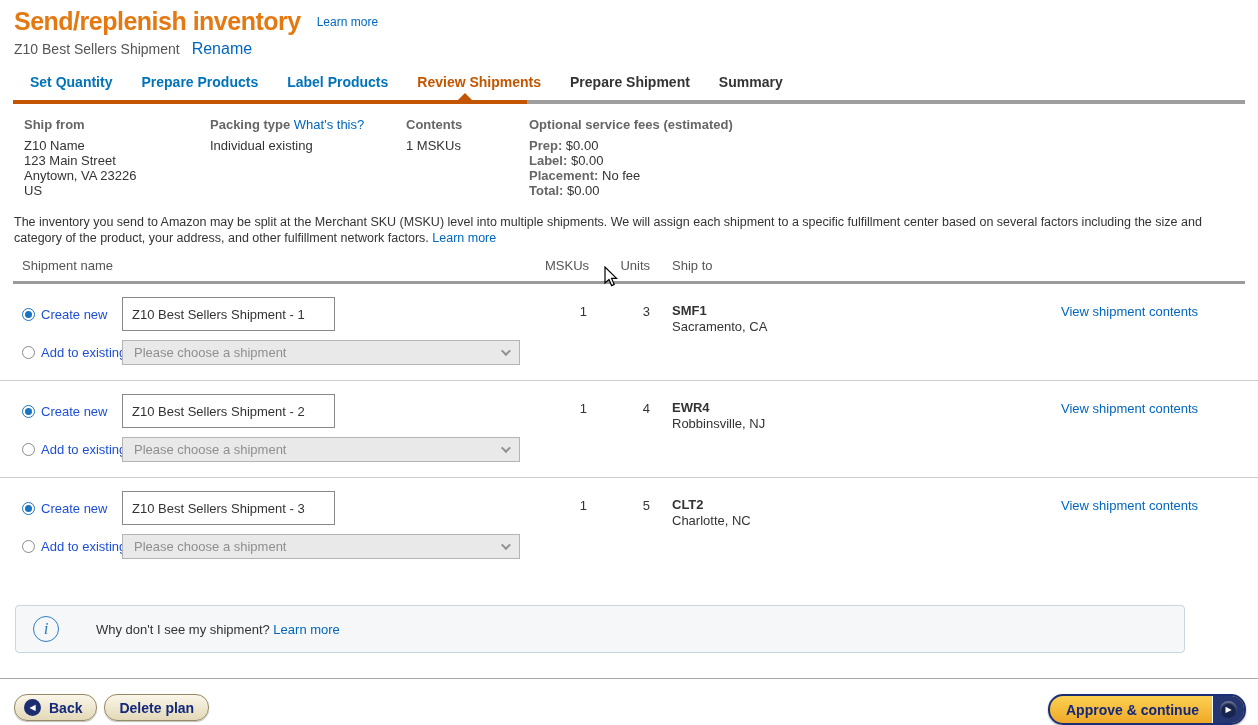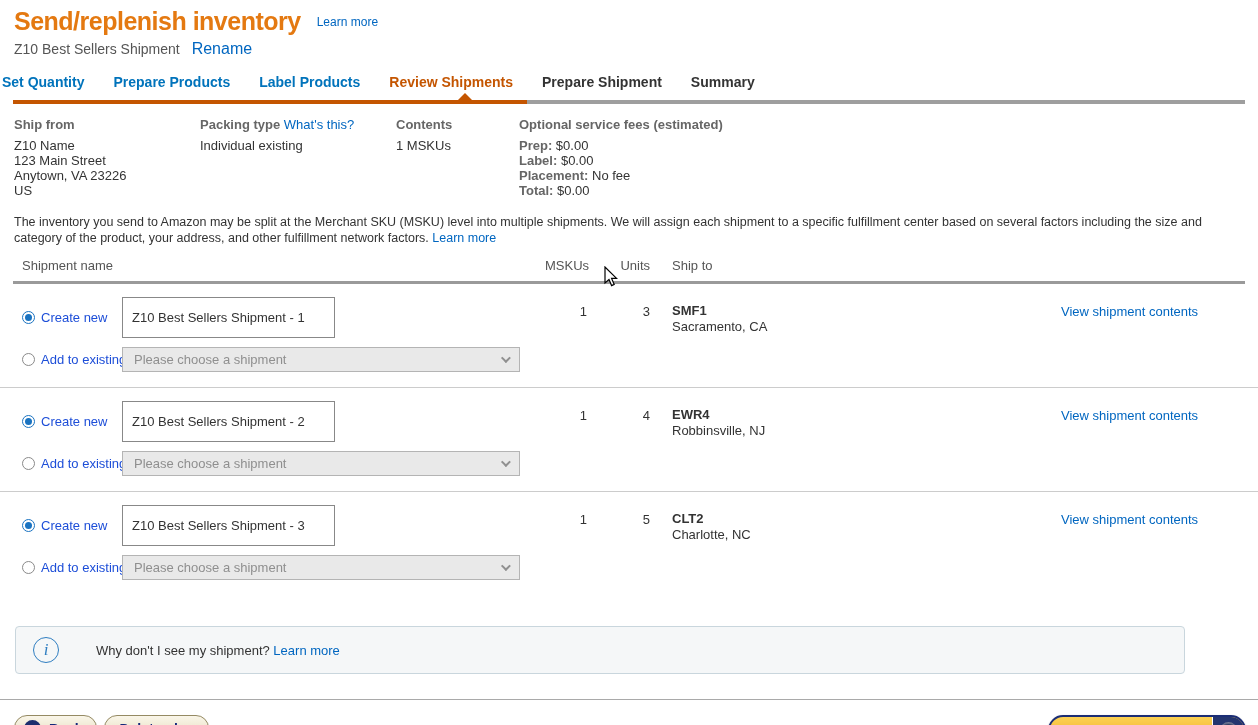--- a/index.html
+++ b/index.html
@@ -12,37 +12,37 @@
   
   .hdr { padding:7px 14px 0; }
   .title-row { display:flex; align-items:center; }
   .page-title { color:#e47911; font-size:25px; font-weight:bold; letter-spacing:-0.5px; }
   .title-learn { font-size:12px; margin-left:16px; }
   .subtitle-row { margin-top:4px; font-size:14px; color:#555; }
   .subtitle-row a { font-size:16px; margin-left:8px; }
 
   
   .tabs { margin-top:13px; }
-  .tab-labels { display:flex; gap:29px; padding-left:2px; font-size:14px; font-weight:bold; height:22px; align-items:center; }
+  .tab-labels { display:flex; gap:29px; padding-left:30px; font-size:14px; font-weight:bold; height:22px; align-items:center; }
   .tab-link { color:#0073bb; cursor:pointer; }
   .tab-active { color:#c45500; }
   .tab-upcoming { color:#333; }
   .tab-bar { position:relative; height:11px; margin:0 13px; }
   .caret { position:absolute; left:444px; bottom:3px; width:0; height:0;
            border-left:8px solid transparent; border-right:8px solid transparent;
            border-bottom:8px solid #c45500; }
   .bars { position:absolute; bottom:0; left:0; right:0; display:flex; height:4px; }
   .bar-orange { width:514px; background:#c45500; }
   .bar-gray { flex:1; background:#9e9e9e; }
 
   
   .ship-info { display:flex; padding:13px 14px 0; font-size:13px; }
   .ship-info .col h3 { font-size:13px; color:#666; font-weight:bold; margin-bottom:6px; }
   .ship-info .col { line-height:15px; }
-  .col-from { width:186px; }
+  .col-from { width:186px;margin-left:10px; }
   .col-pack { width:196px; }
   .col-cont { width:123px; }
   .fee-line b { color:#666; }
 
   
   .description { padding:16px 14px 0; font-size:12.5px; line-height:16px; max-width:1250px; }
 
   
   .grid { display:grid; grid-template-columns:531px 42px 63px 395px 199px; }
   .thead { padding:12px 14px 8px; font-size:13px; color:#555; }
@@ -53,21 +53,21 @@
   .row { padding:13px 14px 15px; border-bottom:1px solid #ccc; }
   .row.last { border-bottom:none; }
   .opt-line { display:flex; align-items:center; }
   .opt-line + .opt-line { margin-top:9px; }
   .opt-label-wrap { display:flex; align-items:center; width:108px; padding-left:8px; }
   .opt-label { margin-left:6px; font-size:13px; color:#1d4ed8; white-space:nowrap; }
   .radio { width:13px; height:13px; min-width:13px; border:1px solid #8a8a8a; border-radius:50%;
            background:#fff; position:relative; display:inline-block; cursor:pointer; }
   .radio.checked { border-color:#1a73c1; }
   .radio.checked::after { content:""; position:absolute; inset:2px; border-radius:50%; background:#1a73c1; }
-  .name-input { width:213px; height:41px; border:1px solid #888; font-size:13px; padding:4px 9px;
+  .name-input { width:213px; height:34px; border:1px solid #888; font-size:13px; padding:4px 9px;
                 font-family:"Liberation Sans","DejaVu Sans",sans-serif; color:#333; }
   .fake-select { width:398px; height:25px; background:#e9e9e9; border:1px solid #b4b4b4;
                  color:#8f8f8f; font-size:13px; display:flex; align-items:center;
                  justify-content:space-between; padding:0 11px; cursor:default; }
   .chevron { width:7px; height:7px; border-right:2px solid #909090; border-bottom:2px solid #909090;
              transform:rotate(45deg) translateY(-2px); }
   .cell-num { text-align:right; font-size:13px; padding-top:7px; }
   .cell-shipto { padding-left:22px; padding-top:6px; font-size:13px; line-height:16px; }
   .cell-shipto .dc { font-weight:bold; }
   .cell-link { padding-left:16px; padding-top:7px; font-size:13px; white-space:nowrap; }

